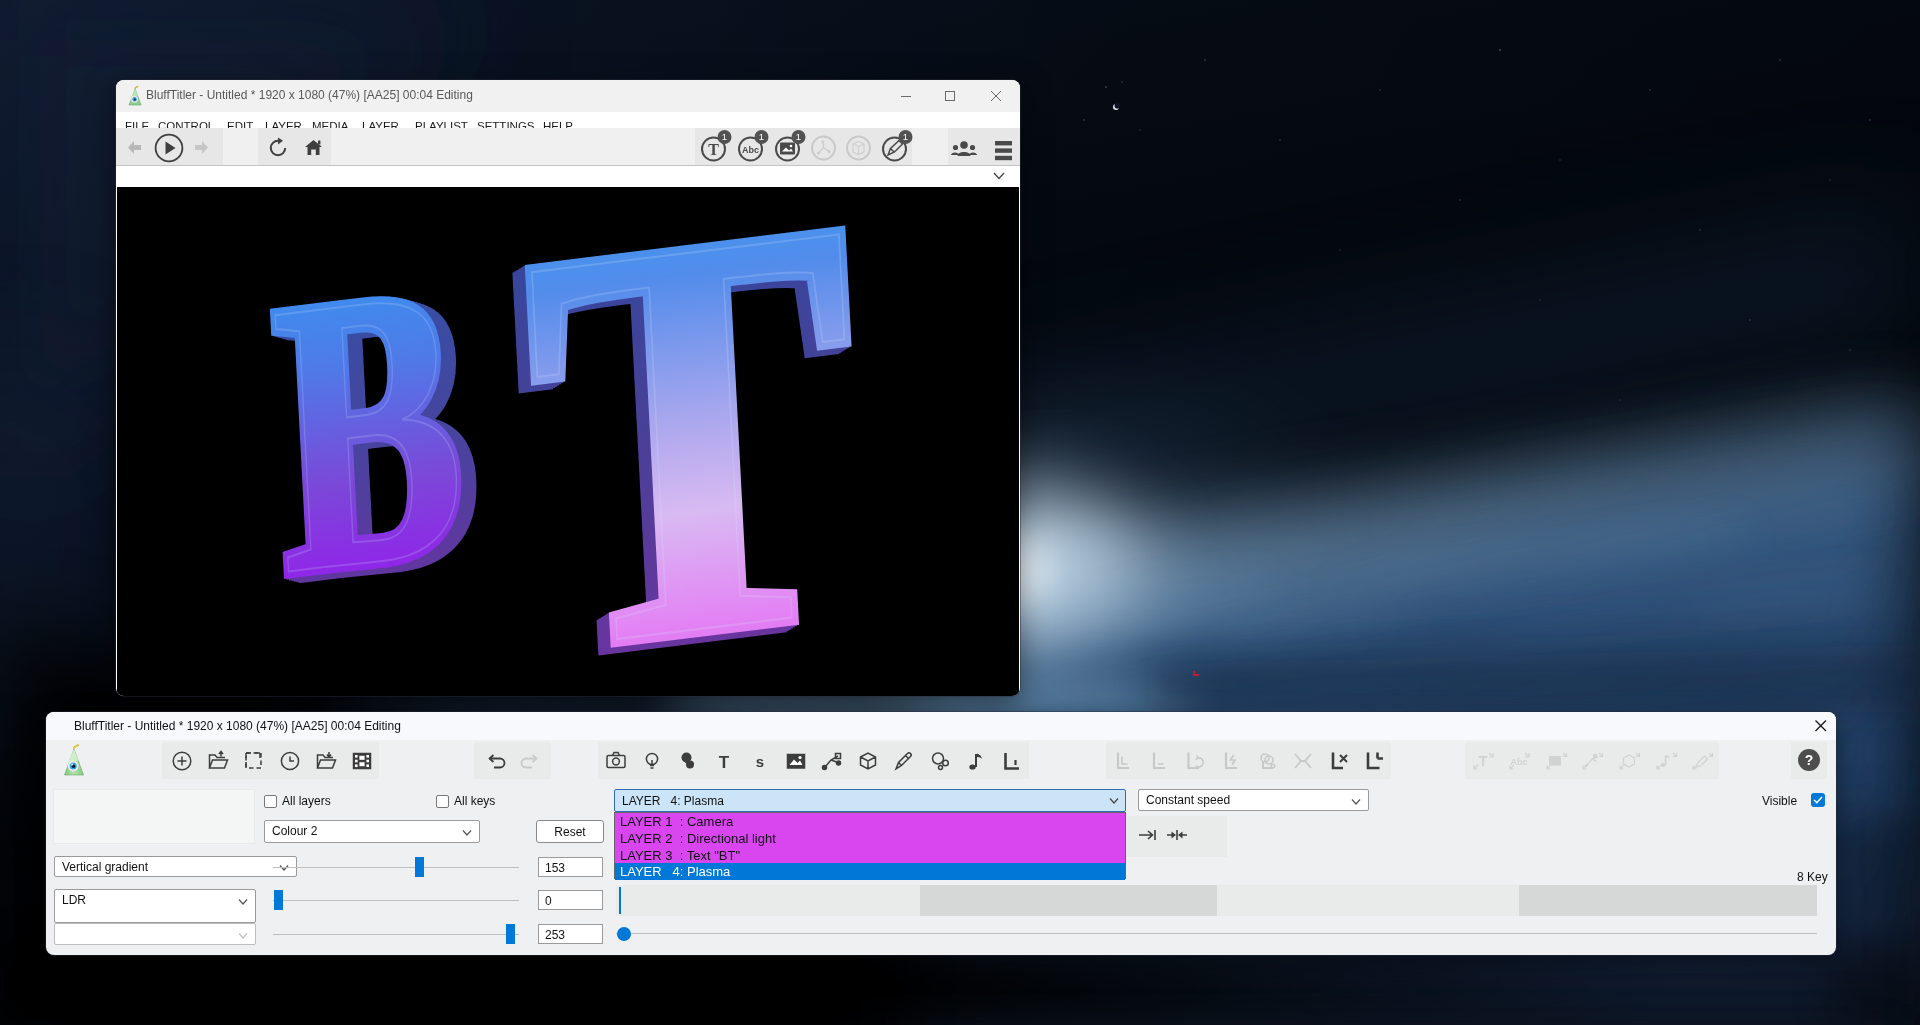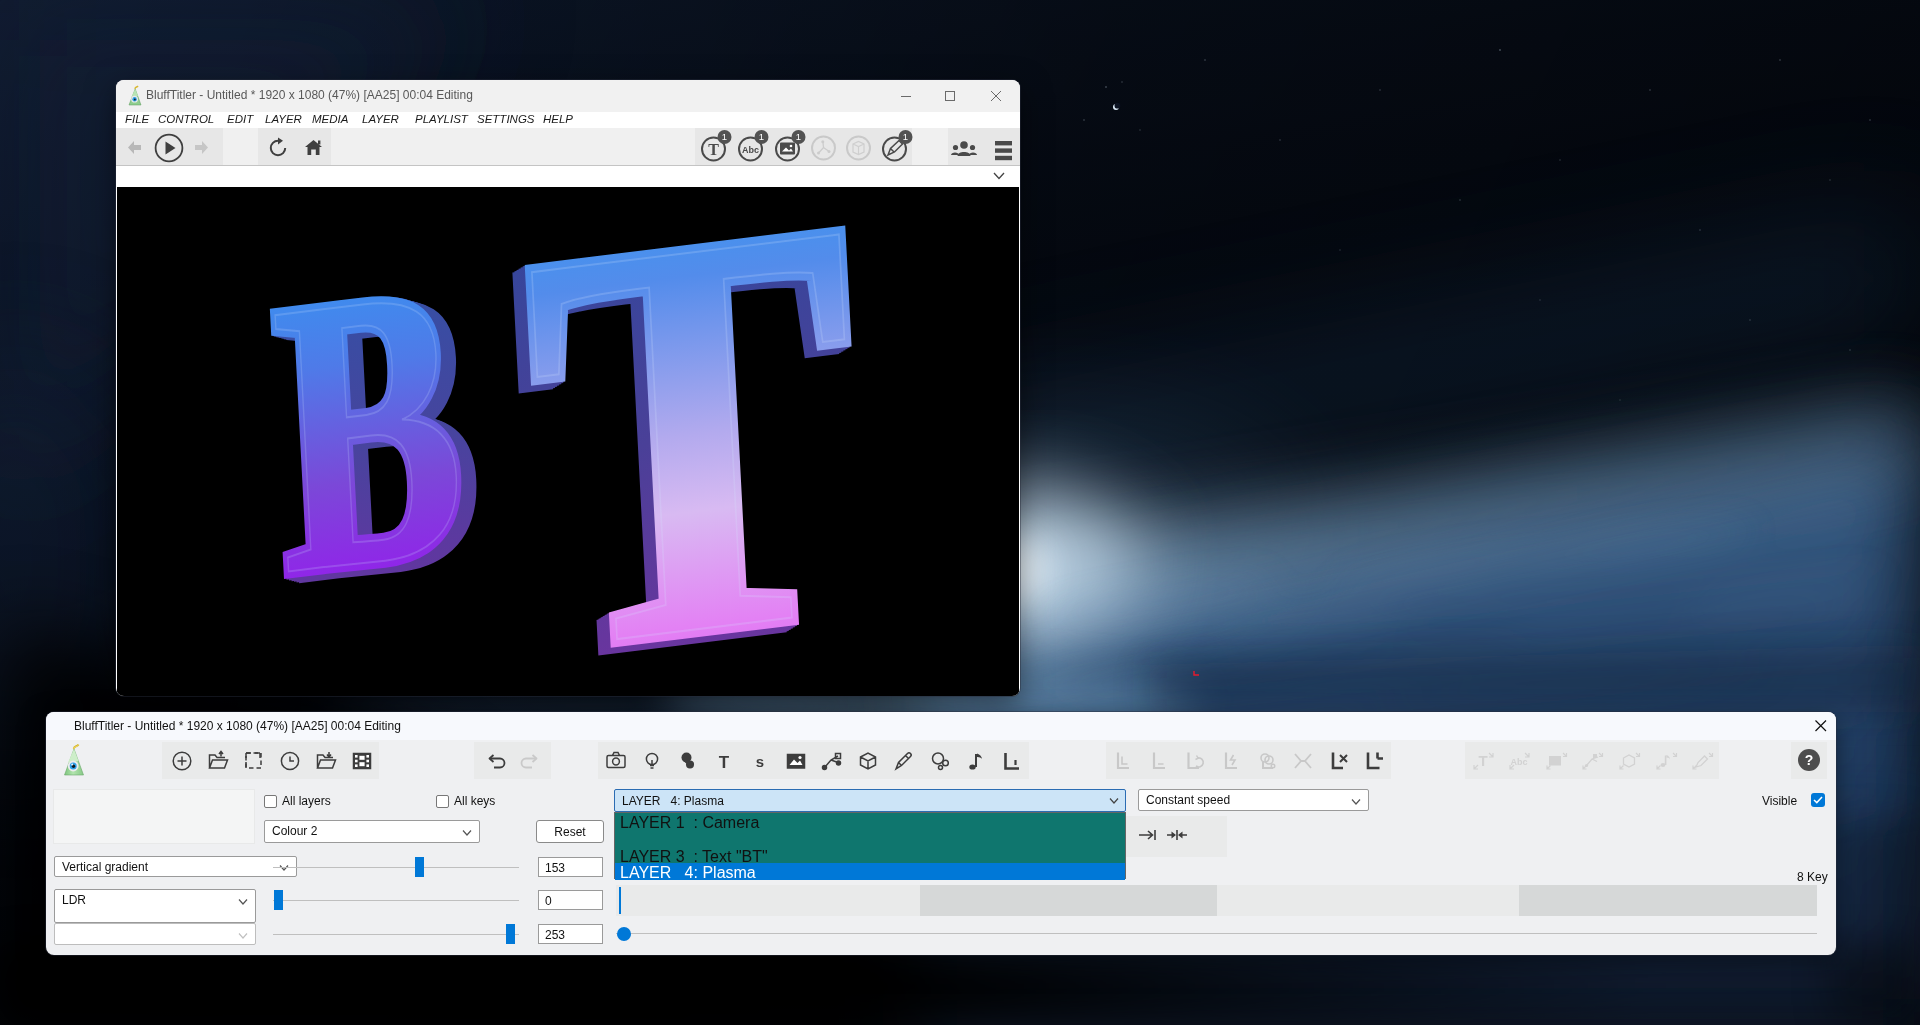--- a/index.html
+++ b/index.html
@@ -5,21 +5,21 @@
   html,body{margin:0;padding:0;width:1920px;height:1025px;overflow:hidden;background:#05080f;
     font-family:"Liberation Sans",sans-serif;}
   #stage{position:absolute;left:0;top:0;width:1920px;height:1025px;overflow:hidden;}
   .abs{position:absolute;}
   
   #mainwin{left:116px;top:80px;width:904px;height:616px;border-radius:8px;background:#fff;
     box-shadow:0 0 0 1px rgba(40,45,60,.45), 0 10px 30px rgba(0,0,0,.5);overflow:hidden;}
   #mw-title{left:0;top:0;width:904px;height:32px;background:#f1f1f1;}
   #mw-title .ttext{position:absolute;left:30px;top:8px;font-size:12px;color:#444;white-space:pre;}
   #mw-menu{left:0;top:32px;width:904px;height:16px;background:#fff;}
-  .mitem{position:absolute;top:1px;font-size:11.5px;color:#1a1a1a;font-style:italic;}
+  .mitem{position:absolute;top:8px;font-size:11.5px;color:#1a1a1a;}
   #mw-toolbar{left:0;top:48px;width:904px;height:38px;background:#f0f0f0;border-bottom:1px solid #c4c4c4;box-sizing:border-box;}
   .tgroup{position:absolute;top:0;height:37px;background:#e7e7e7;}
   #mw-combo{left:0;top:86px;width:904px;height:21px;background:#fff;box-sizing:border-box;}
   #mw-canvas{left:1px;top:107px;width:902px;height:509px;background:#000;overflow:hidden;}
   
   #panel{left:46px;top:712px;width:1790px;height:243px;border-radius:8px;background:#eff0f2;
     box-shadow:0 0 0 1px rgba(40,45,60,.45), 0 8px 26px rgba(0,0,0,.5);overflow:hidden;}
   #p-title{left:0;top:0;width:1790px;height:28px;background:#f7f9fd;}
   #p-title .ttext{position:absolute;left:28px;top:7px;font-size:12px;color:#111;}
   .igroup{position:absolute;background:#e9eaea;}
@@ -650,23 +650,26 @@
       </g>
     </svg>
 
     <div class="cbox" style="left:568px;top:77px;width:512px;height:23px;background:#cce4f7;border-color:#2b6cb3">
         <span class="lbl" style="top:4px">LAYER&nbsp;&nbsp;&nbsp;4: Plasma</span>
       <svg class="chev" style="right:6px;top:6px" viewBox="0 0 10 10">
           <path d="M1 2.5 L5 7 L9 2.5" fill="none" stroke="#444" stroke-width="1.2"></path>
         </svg>
       </div>
 
-    <div class="abs" style="left:568px;top:100px;width:512px;height:67px;background:#0f766e;border:1px solid #666;box-sizing:border-box;font-size:16px;color:#111;z-index:5">
+    <div class="abs" style="left:568px;top:100px;width:512px;height:67px;background:#d946ef;border:1px solid #666;box-sizing:border-box;font-size:13px;color:#111;z-index:5">
       <div style="position:absolute;left:0;top:0;width:100%;height:17px">
           <span style="position:absolute;left:5px;top:1px;white-space:pre">LAYER 1  : Camera</span>
+        </div>
+      <div style="position:absolute;left:0;top:17px;width:100%;height:17px">
+          <span style="position:absolute;left:5px;top:1px;white-space:pre">LAYER 2  : Directional light</span>
         </div>
       <div style="position:absolute;left:0;top:34px;width:100%;height:16px">
           <span style="position:absolute;left:5px;top:1px;white-space:pre">LAYER 3  : Text "BT"</span>
         </div>
       <div style="position:absolute;left:0;top:50px;width:100%;height:17px;background:#0078d7;color:#fff">
           <span style="position:absolute;left:5px;top:1px;white-space:pre">LAYER&nbsp;&nbsp;&nbsp;4: Plasma</span>
         </div>
     </div>
 
     <span class="cklabel" style="left:1751px;top:158px">8 Key</span>

